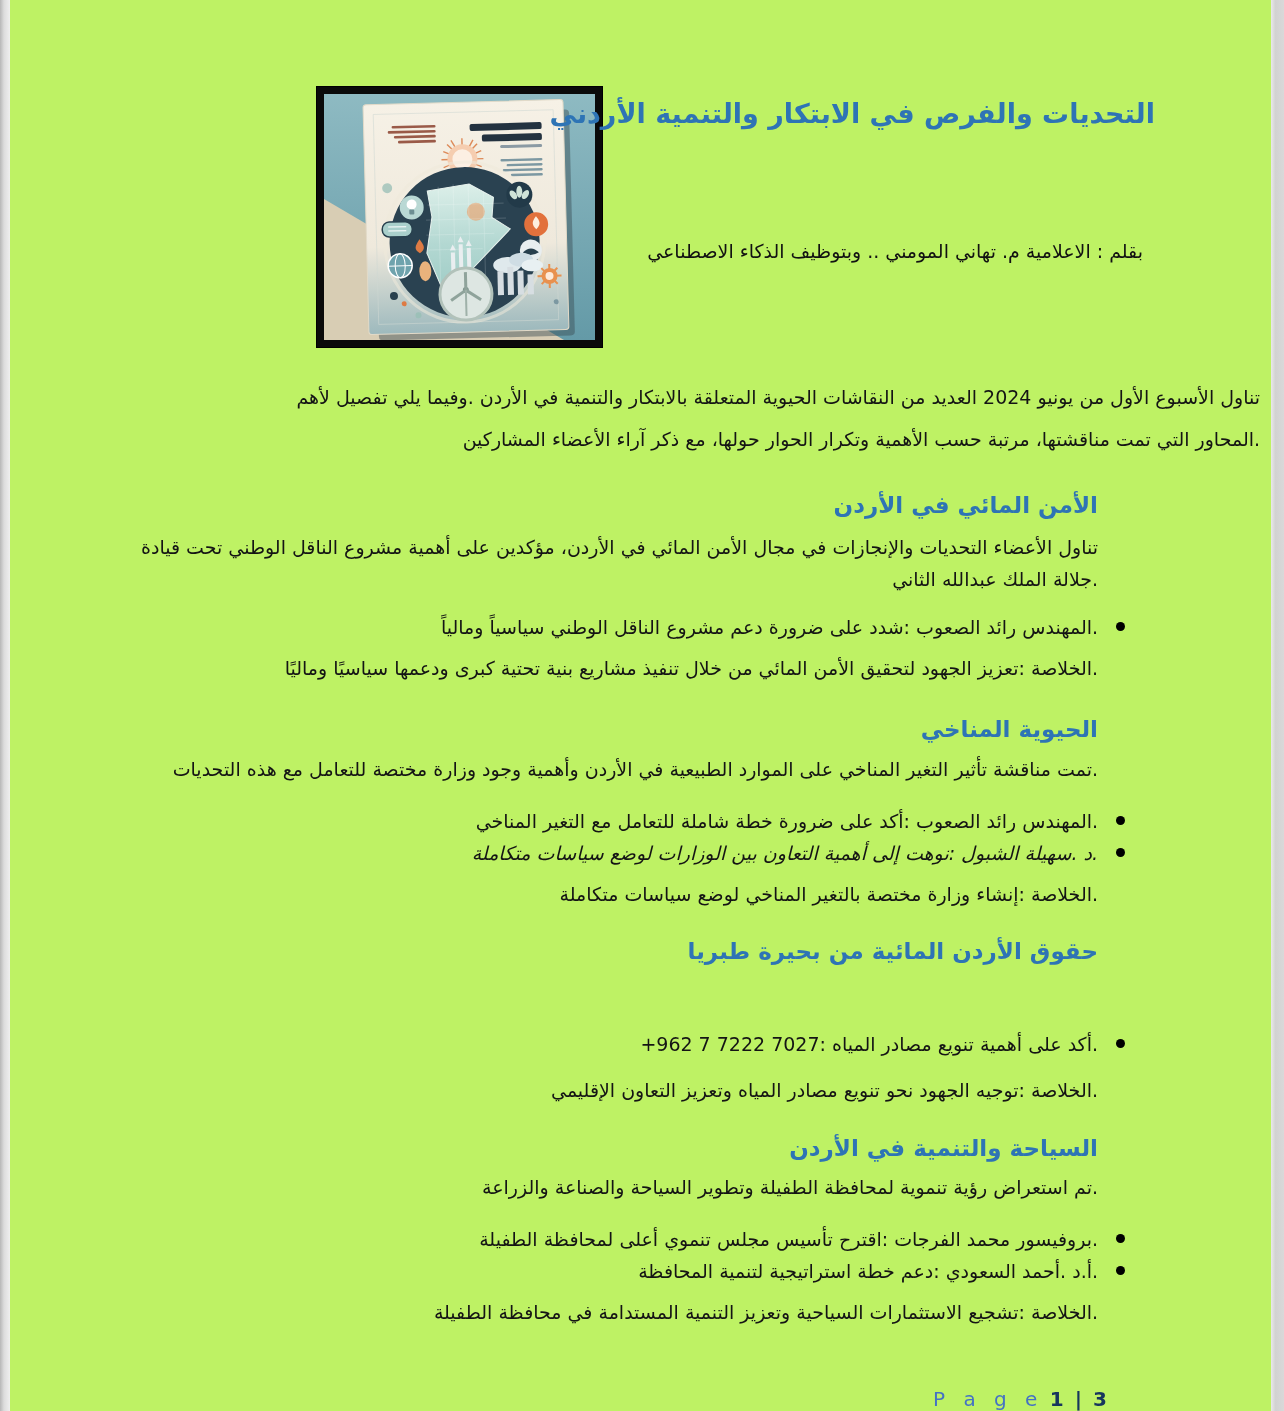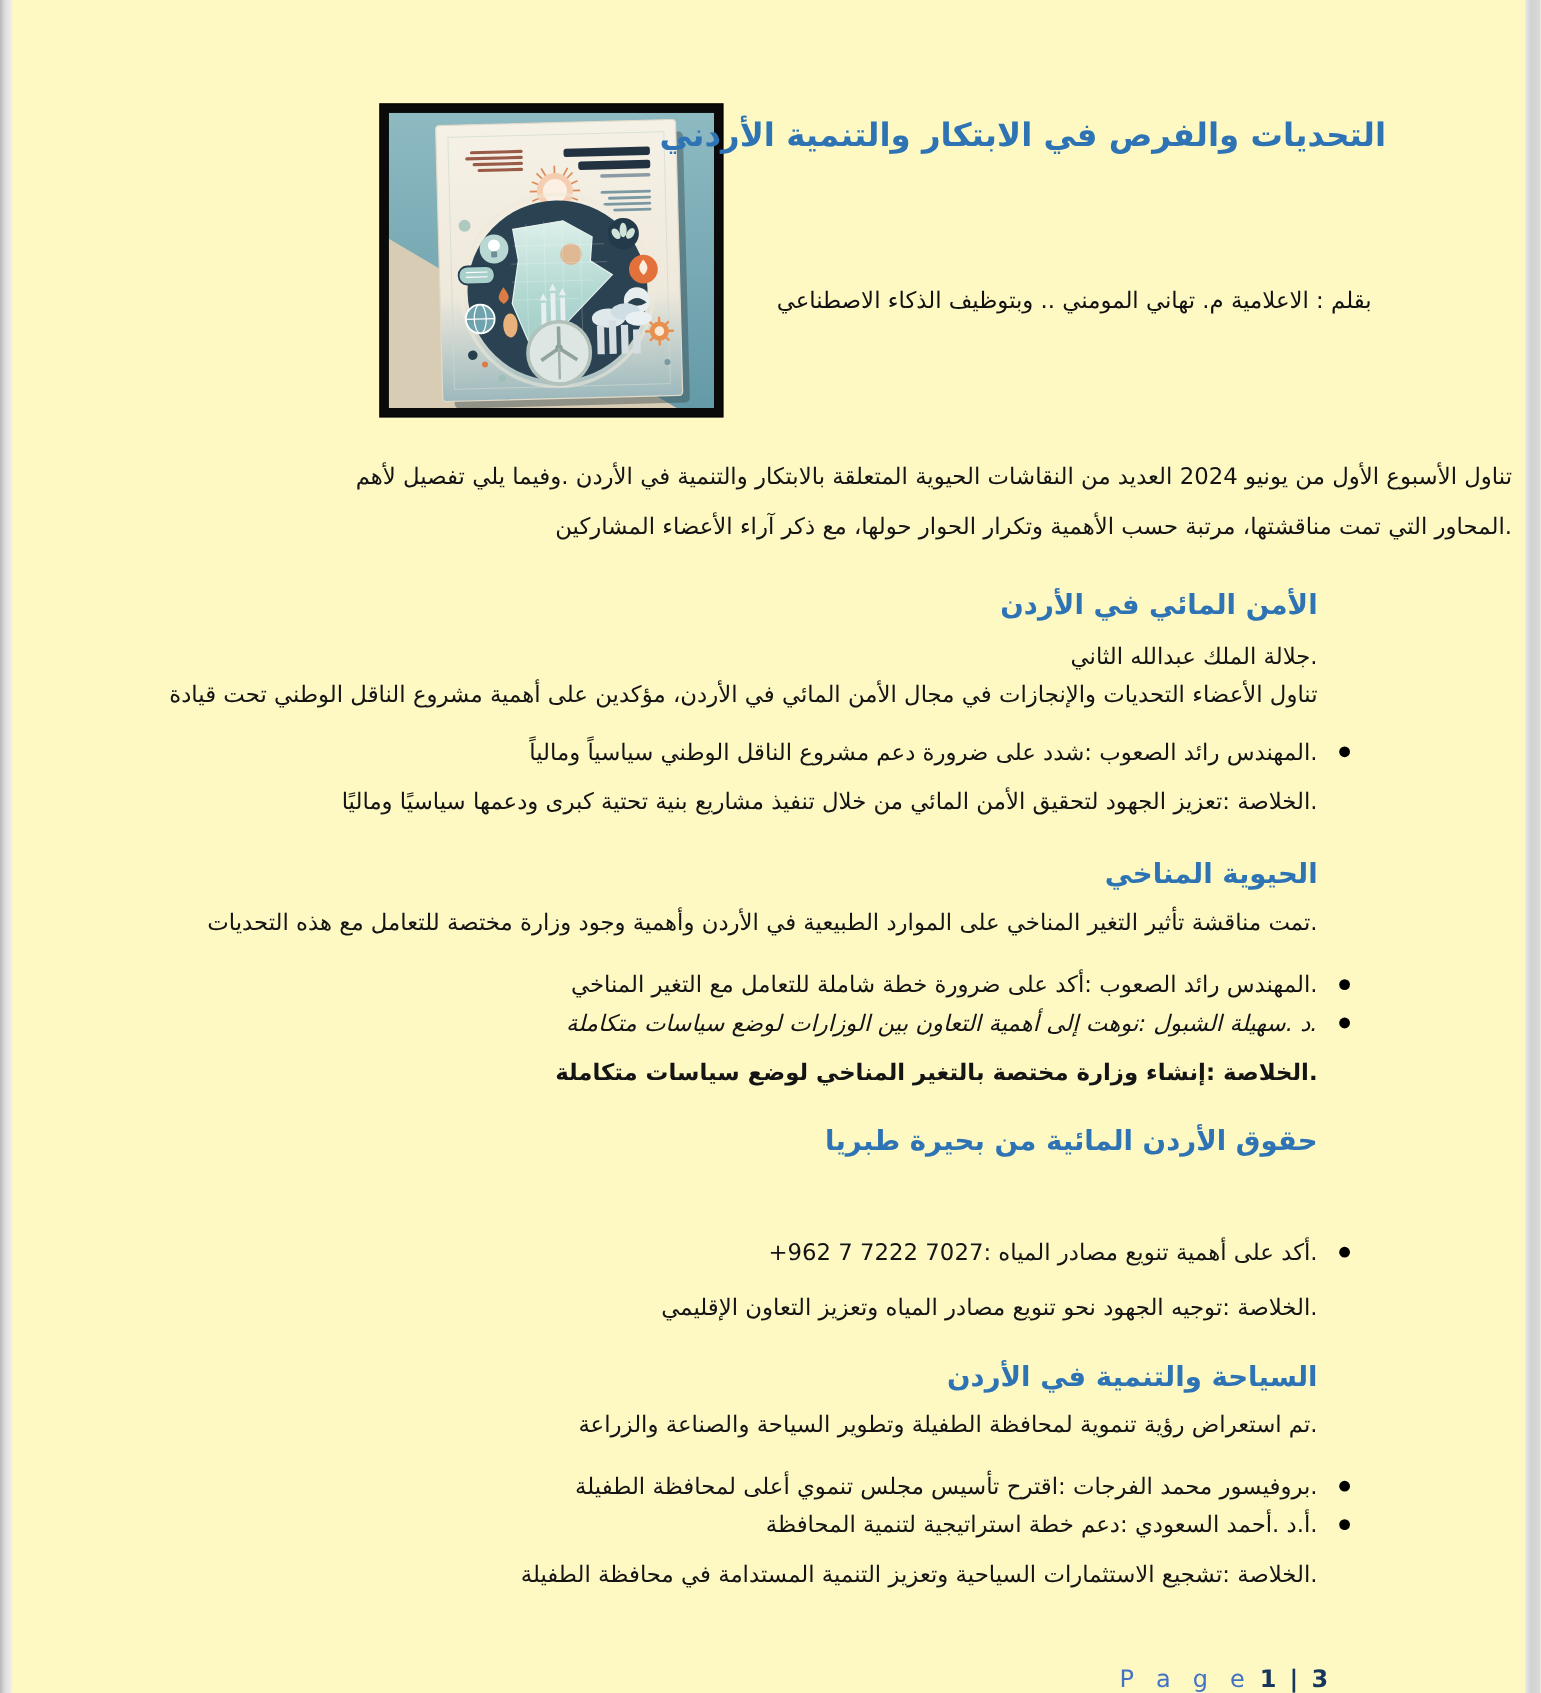--- a/index.html
+++ b/index.html
@@ -1,16 +1,16 @@
 <!DOCTYPE html>
 <html lang="ar"><head>
 <meta charset="utf-8">
 <style>
   html,body{margin:0;padding:0;background:#ffffff;}
-  .screen{position:relative;width:1284px;height:1411px;background:#fef9c3;overflow:hidden;
+  .screen{position:relative;width:1284px;height:1411px;background:#bef264;overflow:hidden;
           font-family:"DejaVu Sans","Liberation Sans",sans-serif;color:#1a1a1a;}
   .edge-left{position:absolute;left:0;top:0;bottom:0;width:10px;
              background:linear-gradient(to right,#b7b7b7 0%,#dcdcdc 40%,#efefef 100%);}
   .edge-right{position:absolute;right:0;top:0;bottom:0;width:13px;
               background:linear-gradient(to right,#e9e9e9 0%,#d2d2d2 35%,#d9d9d9 100%);}
   .abs{position:absolute;}
   .rtl{direction:rtl;text-align:right;white-space:nowrap;}
   .doc-title{font-size:27px;font-weight:bold;color:#2E74B5;}
   .byline{font-size:19px;color:#111111;}
   .body-text{font-size:19px;color:#141414;}
@@ -209,40 +209,40 @@
   <div class="abs rtl doc-title" style="top:98px;right:129px;">التحديات والفرص في الابتكار والتنمية الأردني</div>
   <div class="abs rtl byline" style="top:240px;right:141px;">بقلم : الاعلامية م. تهاني المومني .. وبتوظيف الذكاء الاصطناعي</div>
 
   <div class="abs" style="top:376px;right:24px;">
     <div class="rtl body-text intro-line">تناول الأسبوع الأول من يونيو 2024 العديد من النقاشات الحيوية المتعلقة بالابتكار والتنمية في الأردن .وفيما يلي تفصيل لأهم</div>
     <div class="rtl body-text intro-line">.المحاور التي تمت مناقشتها، مرتبة حسب الأهمية وتكرار الحوار حولها، مع ذكر آراء الأعضاء المشاركين</div>
   </div>
 
   <div class="abs rtl sec-heading" style="top:492px;right:186px;">الأمن المائي في الأردن</div>
   <div class="abs" style="top:531px;right:186px;">
+    <div class="rtl body-text sec-line">تناول الأعضاء التحديات والإنجازات في مجال الأمن المائي في الأردن، مؤكدين على أهمية مشروع الناقل الوطني تحت قيادة</div>
     <div class="rtl body-text sec-line">.جلالة الملك عبدالله الثاني</div>
-    <div class="rtl body-text sec-line">تناول الأعضاء التحديات والإنجازات في مجال الأمن المائي في الأردن، مؤكدين على أهمية مشروع الناقل الوطني تحت قيادة</div>
   </div>
   <div class="bullet-row" style="top:612px;">
     <span class="bullet-dot"></span>
     <span>.المهندس رائد الصعوب :شدد على ضرورة دعم مشروع الناقل الوطني سياسياً ومالياً</span>
   </div>
   <div class="abs rtl body-text" style="top:657px;right:186px;">.الخلاصة :تعزيز الجهود لتحقيق الأمن المائي من خلال تنفيذ مشاريع بنية تحتية كبرى ودعمها سياسيًا وماليًا</div>
 
   <div class="abs rtl sec-heading" style="top:716px;right:186px;">الحيوية المناخي</div>
   <div class="abs rtl body-text sec-line" style="top:753px;right:186px;">.تمت مناقشة تأثير التغير المناخي على الموارد الطبيعية في الأردن وأهمية وجود وزارة مختصة للتعامل مع هذه التحديات</div>
   <div class="bullet-row" style="top:806px;">
     <span class="bullet-dot"></span>
     <span>.المهندس رائد الصعوب :أكد على ضرورة خطة شاملة للتعامل مع التغير المناخي</span>
   </div>
   <div class="bullet-row" style="top:838px;font-style:italic;">
     <span class="bullet-dot"></span>
     <span>.د .سهيلة الشبول :نوهت إلى أهمية التعاون بين الوزارات لوضع سياسات متكاملة</span>
   </div>
-  <div class="abs rtl body-text" style="top:883px;right:186px;font-weight:bold;">.الخلاصة :إنشاء وزارة مختصة بالتغير المناخي لوضع سياسات متكاملة</div>
+  <div class="abs rtl body-text" style="top:883px;right:186px;">.الخلاصة :إنشاء وزارة مختصة بالتغير المناخي لوضع سياسات متكاملة</div>
 
   <div class="abs rtl sec-heading" style="top:938px;right:186px;">حقوق الأردن المائية من بحيرة طبريا</div>
   <div class="bullet-row" style="top:1029px;">
     <span class="bullet-dot"></span>
     <span>.أكد على أهمية تنويع مصادر المياه :</span><span class="phone">+962 7 7222 7027</span>
   </div>
   <div class="abs rtl body-text" style="top:1079px;right:186px;">.الخلاصة :توجيه الجهود نحو تنويع مصادر المياه وتعزيز التعاون الإقليمي</div>
 
   <div class="abs rtl sec-heading" style="top:1135px;right:186px;">السياحة والتنمية في الأردن</div>
   <div class="abs rtl body-text sec-line" style="top:1171px;right:186px;">.تم استعراض رؤية تنموية لمحافظة الطفيلة وتطوير السياحة والصناعة والزراعة</div>

